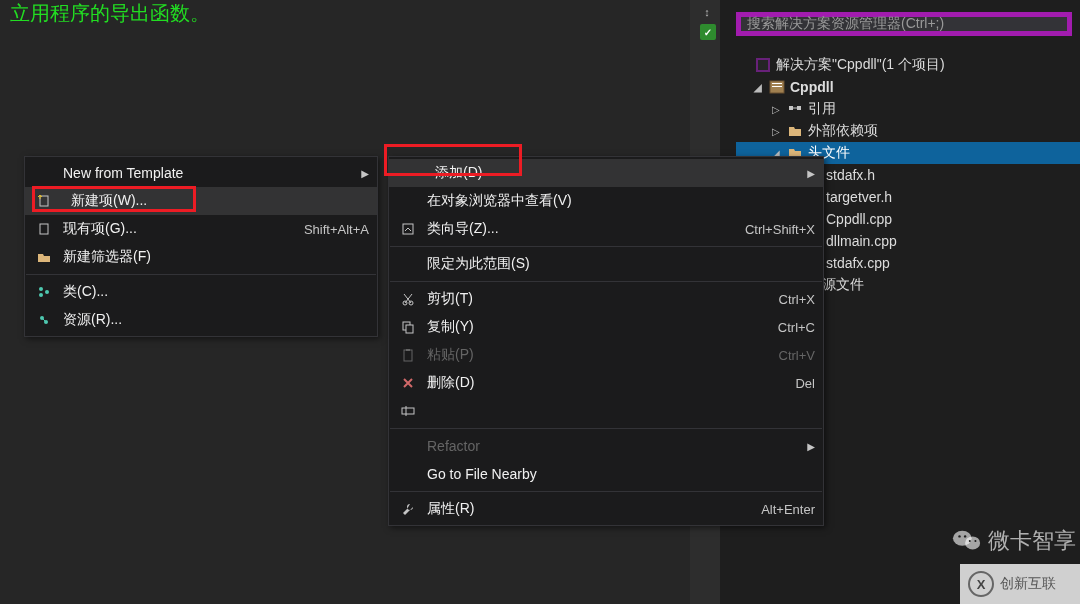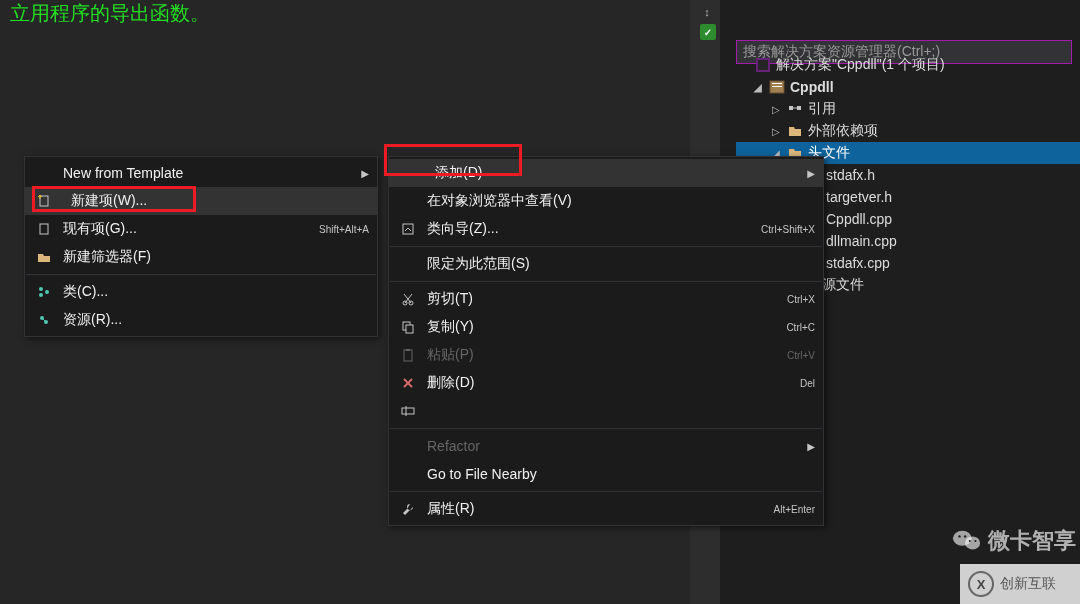--- a/index.html
+++ b/index.html
@@ -30,22 +30,22 @@
       display: flex; align-items: center; justify-content: center;
       color: #bbb; font-size: 11px;
     }
     .check-badge {
       position: absolute; right: 4px; top: 24px; width: 16px; height: 16px;
       background: #2e8b2e; border-radius: 2px;
       display: flex; align-items: center; justify-content: center;
       color: white; font-size: 10px; font-weight: bold;
     }
     .search-box {
-      position: absolute; left: 736px; top: 40px; width: 336px; height: 24px;
-      background: #333337; border: 1px solid #a21caf;
+      position: absolute; left: 736px; top: 12px; width: 336px; height: 24px;
+      background: #333337; border: 5px solid #a21caf;
       color: #999; padding: 2px 6px; display: flex; align-items: center;
     }
     .tree {
       position: absolute; left: 736px; top: 54px; width: 344px;
     }
     .tree-row {
       display: flex; align-items: center; height: 22px;
       padding-left: 4px; color: #dcdcdc; font-size: 14px;
       white-space: nowrap;
     }
@@ -69,33 +69,33 @@
 
     .menu-item {
       display: flex; align-items: center;
       height: 28px; padding: 0 8px 0 6px;
       color: #f1f1f1;
     }
     .menu-item.disabled { color: #656565; }
     .menu-item.highlight { background: #333334; gap: 8px; }
     .menu-item .m-icon { width: 26px; display: inline-flex; align-items: center; justify-content: center; color: #c5c5c5; }
     .menu-item .m-label { flex: 1; padding-left: 6px; }
-    .menu-item .m-shortcut { color: #c5c5c5; margin-left: 28px; font-size: 10px; }
+    .menu-item .m-shortcut { color: #c5c5c5; margin-left: 28px; font-size: 13px; }
     .menu-item.disabled .m-shortcut { color: #656565; }
     .menu-item .m-arrow { width: 12px; color: #c5c5c5; font-size: 10px; text-align: right; }
     .menu-sep { height: 1px; background: #333337; margin: 3px 1px; }
 
     .red-box { position: absolute; border: 3px solid #ed1c24; pointer-events: none; }
     .red-box-1 { left: 32px; top: 186px; width: 164px; height: 26px; }
     .red-box-2 { left: 384px; top: 144px; width: 138px; height: 32px; }
 
     .watermark {
       position: absolute; right: 4px; bottom: 48px;
       display: flex; align-items: center; gap: 6px;
-      color: rgba(255,255,255,0.65); font-size: 22px; font-weight: 700;
+      color: rgba(255,255,255,0.65); font-size: 22px; font-weight: 400;
     }
     .wechat-icon {
       width: 30px; height: 28px; display: inline-block;
     }
     .cx-badge {
       position: absolute; right: 0; bottom: 0;
       width: 120px; height: 40px; background: rgba(240,240,240,0.85);
       color: #555; display: flex; align-items: center; gap: 6px;
       font-size: 14px; padding-left: 8px;
     }

